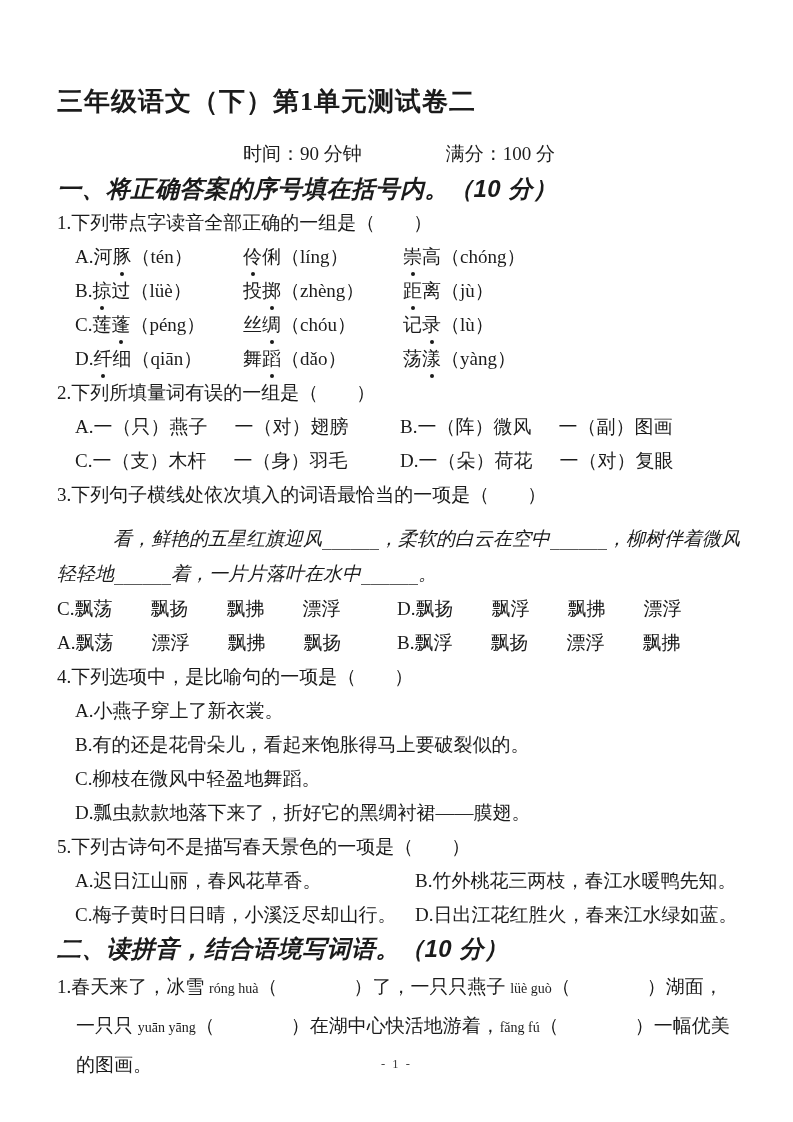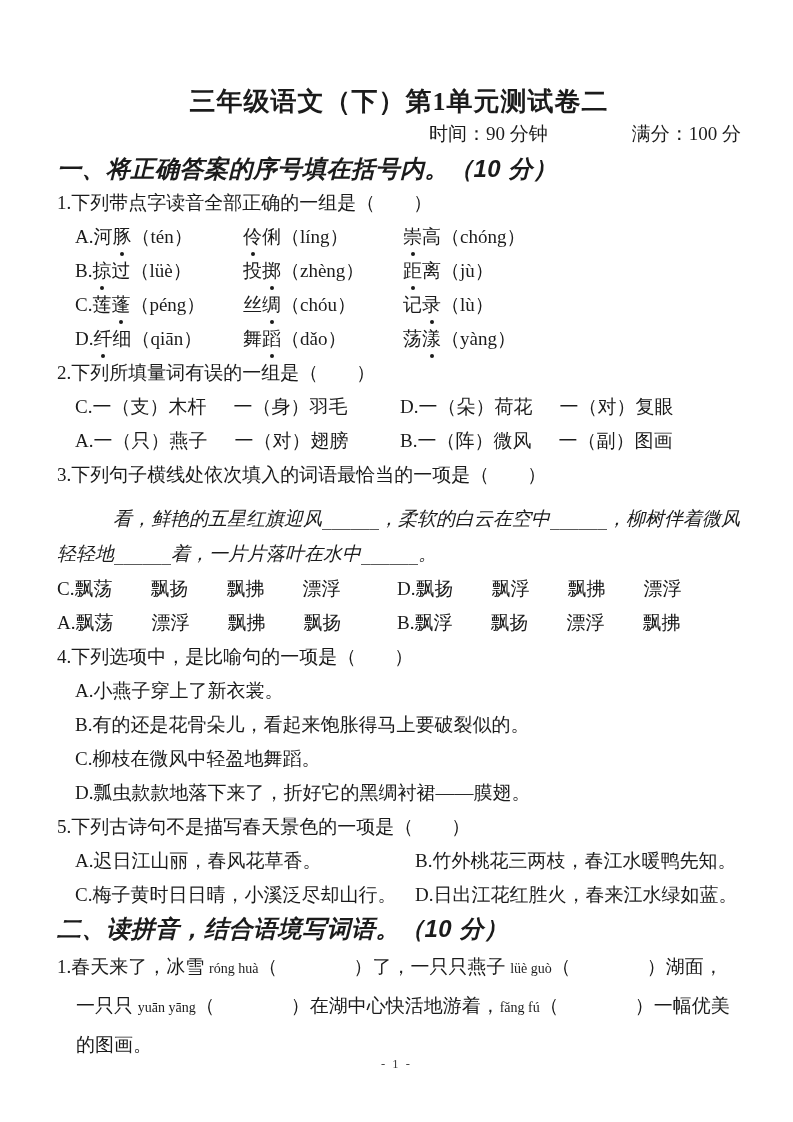--- a/index.html
+++ b/index.html
@@ -9,31 +9,31 @@
     background:#ffffff;
     color:#1b1b1b;
     font-family:"Liberation Serif", serif;
     font-size:19px;
     box-sizing:border-box;
     overflow:hidden;
   }
   .content { padding:84px 52px 0 57px; }
 
   .title {
-    margin:0 0 0 0;
-    text-align:center;
+    margin:0 0 20px 0;
+    text-align:left;
     font-size:26px;
     line-height:36px;
     font-weight:700;
     font-family:"Liberation Serif", serif;
     letter-spacing:1px;
   }
   .meta {
     display:flex;
-    justify-content:flex-end;
+    justify-content:center;
     gap:84px;
     line-height:28px;
     margin-bottom:4px;
   }
   .sec-heading {
     font-weight:700;
     font-size:24px;
     line-height:34px;
     font-family:"Liberation Sans", sans-serif;
     letter-spacing:0.5px;
@@ -137,26 +137,26 @@
       <div class="line row3">
         <span class="c1"><span>D.</span><span></span><span class="dot">纤</span><span>细（qiān）</span></span>
         <span class="c2"><span>舞</span><span class="dot">蹈</span><span>（dǎo）</span></span>
         <span class="c3"><span>荡</span><span class="dot">漾</span><span>（yàng）</span></span>
       </div>
     </div>
 
     <div class="stem">2.下列所填量词有误的一组是（　　）</div>
     <div class="opts">
       <div class="line row2">
+        <span class="lft q2w"><span>A.</span><span>一（只）燕子</span><span class="p2">一（对）翅膀</span></span>
+        <span class="rgt"><span>B.</span><span>一（阵）微风</span><span class="p2">一（副）图画</span></span>
+      </div>
+      <div class="line row2">
         <span class="lft q2w"><span>C.</span><span>一（支）木杆</span><span class="p2">一（身）羽毛</span></span>
         <span class="rgt"><span>D.</span><span>一（朵）荷花</span><span class="p2">一（对）复眼</span></span>
-      </div>
-      <div class="line row2">
-        <span class="lft q2w"><span>A.</span><span>一（只）燕子</span><span class="p2">一（对）翅膀</span></span>
-        <span class="rgt"><span>B.</span><span>一（阵）微风</span><span class="p2">一（副）图画</span></span>
       </div>
     </div>
 
     <div class="stem">3.下列句子横线处依次填入的词语最恰当的一项是（　　）</div>
     <div class="passage">看，鲜艳的五星红旗迎风______，柔软的白云在空中______，柳树伴着微风轻轻地______着，一片片落叶在水中______。</div>
     <div>
       <div class="line row2">
         <span class="lft"><span>C.</span><span class="w">飘荡</span><span class="w">飘扬</span><span class="w">飘拂</span><span class="w">漂浮</span></span>
         <span class="rgt"><span>D.</span><span class="w">飘扬</span><span class="w">飘浮</span><span class="w">飘拂</span><span class="w">漂浮</span></span>
       </div>

